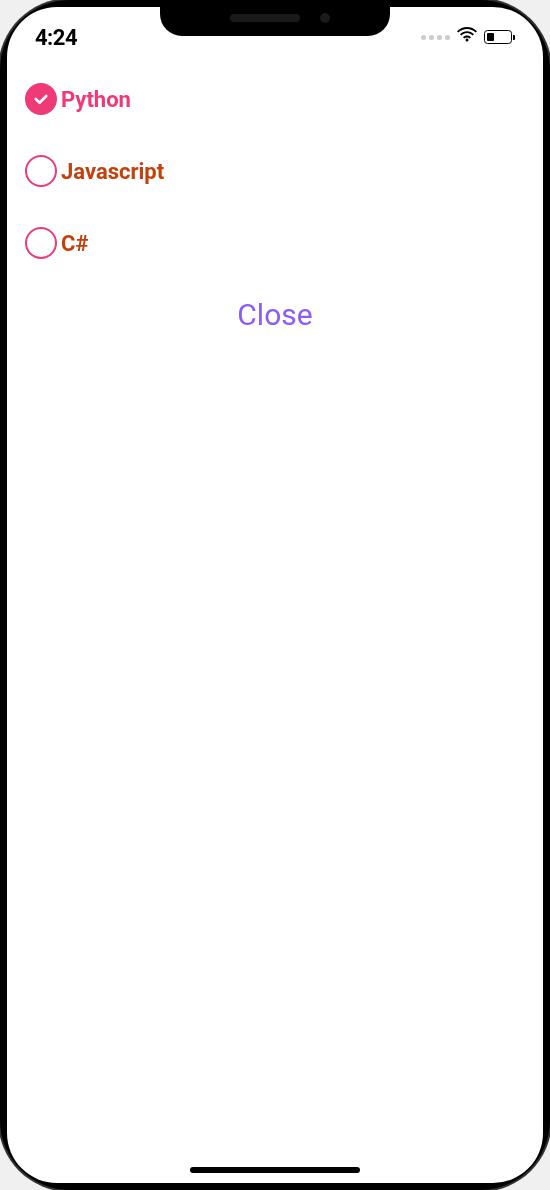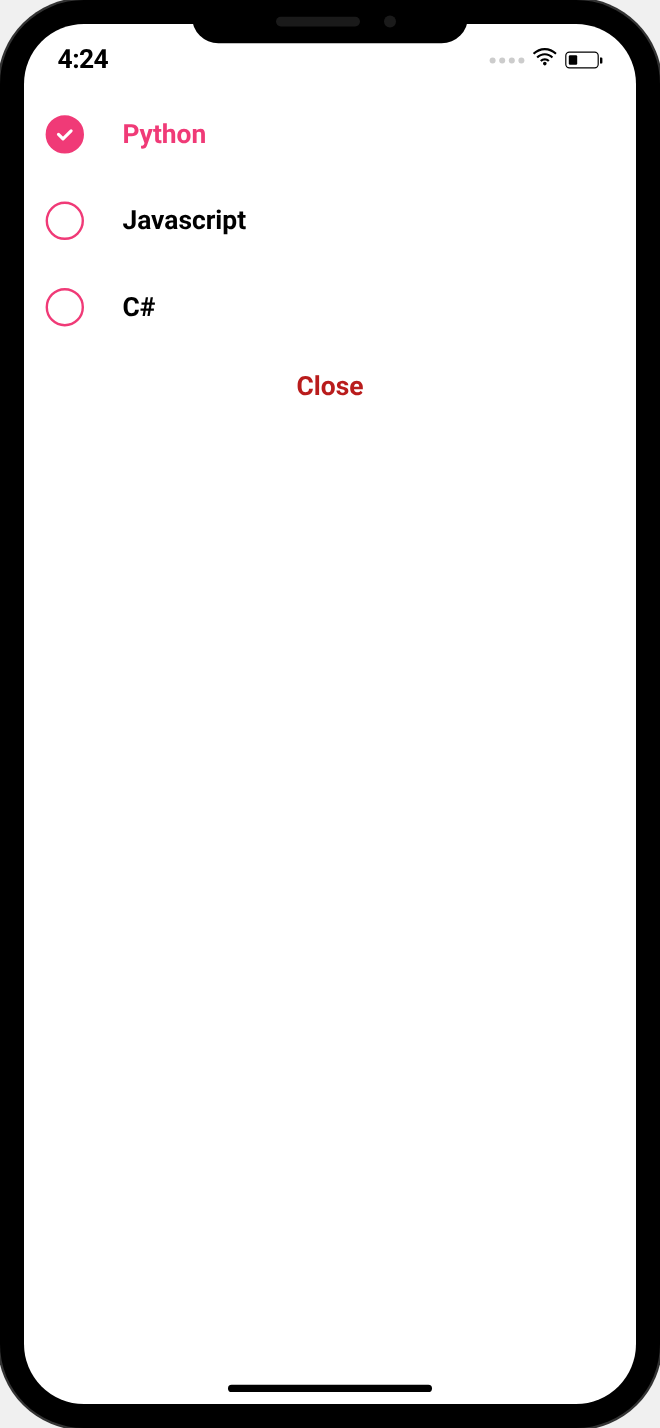--- a/index.html
+++ b/index.html
@@ -14,21 +14,21 @@
       justify-content: center;
       align-items: flex-start;
       min-height: 100vh;
       padding: 0;
     }
     .device-frame {
       width: 550px;
       height: 1190px;
       background: #000;
       border-radius: 70px;
-      padding: 20px;
+      padding: 7px;
       position: relative;
       box-shadow: 0 0 0 2px #333;
     }
     .device-screen {
       width: 100%;
       height: 100%;
       background: #fff;
       border-radius: 50px;
       overflow: hidden;
       position: relative;
@@ -122,21 +122,21 @@
       border-radius: 0 1px 1px 0;
       margin-left: 1px;
     }
     .content {
       padding: 8px 10px 0 10px;
     }
     .option-row {
       display: flex;
       align-items: center;
       padding: 20px 8px;
-      gap: 32px;
+      gap: 4px;
       cursor: pointer;
     }
     .radio-circle {
       width: 32px;
       height: 32px;
       border-radius: 50%;
       display: flex;
       align-items: center;
       justify-content: center;
       flex-shrink: 0;
@@ -154,28 +154,28 @@
       height: 18px;
     }
     .option-label {
       font-size: 22px;
       font-weight: 700;
     }
     .option-label.selected {
       color: #f03a77;
     }
     .option-label.unselected {
-      color: #000000;
+      color: #c2410c;
     }
     .close-button {
       text-align: center;
       padding: 18px 0;
-      font-size: 22px;
-      font-weight: 700;
-      color: #b91c1c;
+      font-size: 30px;
+      font-weight: 400;
+      color: #8b5cf6;
       cursor: pointer;
     }
     .home-indicator {
       position: absolute;
       bottom: 10px;
       left: 50%;
       transform: translateX(-50%);
       width: 170px;
       height: 6px;
       background: #000;

